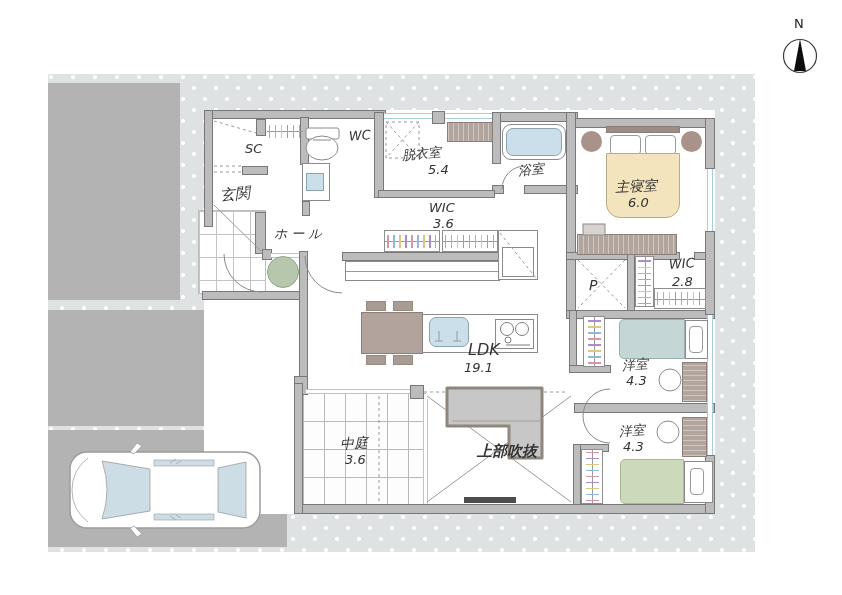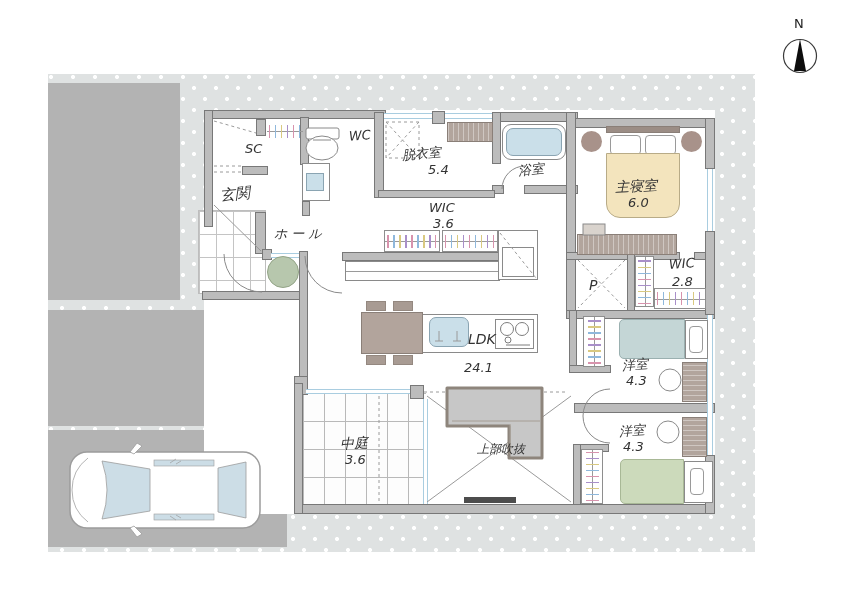--- a/index.html
+++ b/index.html
@@ -267,24 +267,24 @@
   <span class="lbl" style="left:428px;top:163px;">5.4</span>
   <span class="lbl" style="left:518px;top:163px;transform:rotate(-6deg);">浴室</span>
   <span class="lbl" style="left:615px;top:179px;font-size:14px;transform:rotate(-3deg);">主寝室</span>
   <span class="lbl" style="left:628px;top:196px;">6.0</span>
   <span class="lbl" style="left:274px;top:227px;letter-spacing:4px;">ホール</span>
   <span class="lbl" style="left:429px;top:201px;">WIC</span>
   <span class="lbl" style="left:433px;top:217px;">3.6</span>
   <span class="lbl" style="left:589px;top:278px;font-size:14px;">P</span>
   <span class="lbl" style="left:669px;top:257px;transform:rotate(-4deg);">WIC</span>
   <span class="lbl" style="left:672px;top:275px;">2.8</span>
-  <span class="lbl" style="left:468px;top:332px;font-size:14px;">LDK</span>
-  <span class="lbl" style="left:464px;top:361px;">24.1</span>
+  <span class="lbl" style="left:468px;top:341px;font-size:16px;">LDK</span>
+  <span class="lbl" style="left:464px;top:361px;">19.1</span>
   <span class="lbl" style="left:340px;top:436px;font-size:14px;transform:rotate(-3deg);">中庭</span>
   <span class="lbl" style="left:345px;top:453px;">3.6</span>
   <span class="lbl" style="left:622px;top:358px;transform:rotate(-4deg);">洋室</span>
   <span class="lbl" style="left:626px;top:374px;">4.3</span>
   <span class="lbl" style="left:619px;top:424px;transform:rotate(-4deg);">洋室</span>
   <span class="lbl" style="left:623px;top:440px;">4.3</span>
-  <span class="lbl" style="left:477px;top:443px;font-size:12px;">上部吹抜</span>
+  <span class="lbl" style="left:477px;top:443px;font-size:15px;font-weight:bold;">上部吹抜</span>
   <span class="lbl" style="left:794px;top:17px;font-style:normal;color:#222;">N</span>
 
 </div>
 
 </body></html>

